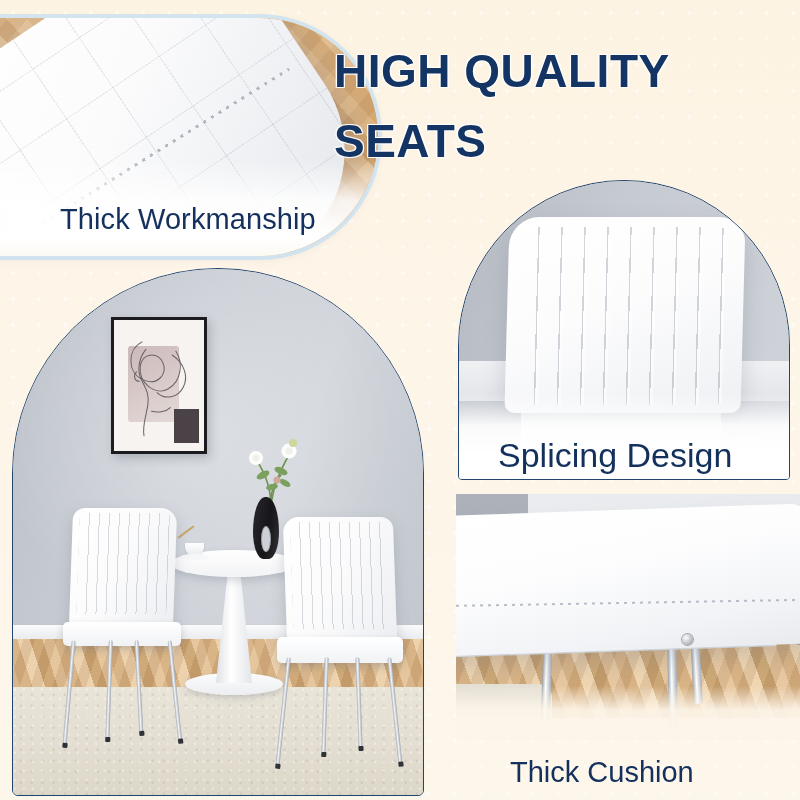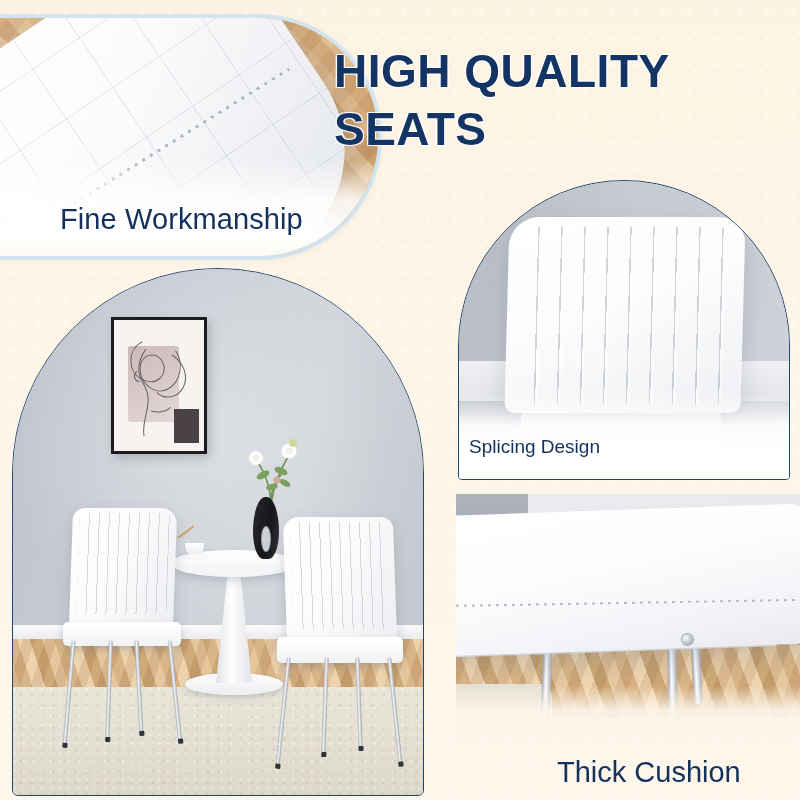--- a/index.html
+++ b/index.html
@@ -92,21 +92,21 @@
   }
   .headline span{
     display:block; font-size:46px; font-weight:bold; color:#143463;
     letter-spacing:.5px;
     text-shadow:
       -1.3px -1.3px 0 rgba(255,255,255,.80),
        1.3px -1.3px 0 rgba(255,255,255,.80),
       -1.3px  1.3px 0 rgba(255,255,255,.80),
        1.3px  1.3px 0 rgba(255,255,255,.80);
   }
-  .headline .l2{ margin-top:12px; }
+  .headline .l2{ margin-top:24px; }
 
   
   .p-arch{
     position:absolute; left:12px; top:268px; width:412px; height:528px;
     border:1.6px solid #21456f;
     border-radius:206px 206px 6px 6px;
     overflow:hidden;
     background:#c9cdd4;
   }
   .wall{
@@ -276,21 +276,21 @@
   .tr-seatbase{
     position:absolute; left:62px; top:214px; width:200px; height:56px;
     background:linear-gradient(180deg,#fdfdfe,#f0f2f5);
     border-radius:6px;
   }
   .tr-fade{
     position:absolute; left:0; right:0; bottom:0; height:86px;
     background:linear-gradient(180deg, rgba(255,255,255,0), rgba(255,255,255,.92) 38%, #ffffff 70%);
   }
   .cap-tr{
-    position:absolute; left:469px; top:436px; font-size:19px; color:#14305c; white-space:nowrap;text-align:center;
+    position:absolute; left:498px; top:436px; font-size:34px; color:#14305c; white-space:nowrap;text-align:center;
   }
 
   
   .p-br{
     position:absolute; left:456px; top:494px; width:344px; height:246px;
     overflow:hidden; background:#eef0f2;
   }
   .br-wallL{ position:absolute; left:0; top:0; width:72px; height:46px; background:#adb2ba; }
   .br-wallbg{ position:absolute; inset:0; background:linear-gradient(180deg,#e9ebee 0%,#f4f5f7 28%,#fafbfc 55%,#f3f4f6 100%); }
   .br-cushion{
@@ -333,36 +333,36 @@
   .br-bolt{
     position:absolute; left:226px; top:140px; width:11px; height:11px;
     border-radius:50%; background:radial-gradient(circle at 35% 35%,#fdfdfd,#8d949d);
     box-shadow:0 0 0 1px rgba(90,98,108,.5);
   }
   .br-fade{
     position:absolute; left:0; right:0; bottom:0; height:54px;
     background:linear-gradient(180deg, rgba(253,245,233,0), rgba(253,245,233,.92) 45%, #fdf5e9 100%);
   }
   .cap-br{
-    position:absolute; left:510px; top:756px; font-size:29px; color:#14305c; white-space:nowrap;margin-left:47px;
+    position:absolute; left:510px; top:756px; font-size:29px; color:#14305c; white-space:nowrap;
   }
 </style>
 </head>
 <body>
 
 <div id="stage">
 
   <div class="p-tl">
     <div class="tl-floor"></div>
     <div class="tl-seat2"></div>
     <div class="tl-leg"></div>
     <div class="tl-seat"></div>
     <div class="tl-fade"></div>
   </div>
-  <div class="cap-tl">Fine Workmanship</div>
+  <div class="cap-tl">Thick Workmanship</div>
 
   <div class="headline">
     <span class="l1">HIGH QUALITY</span>
     <span class="l2">SEATS</span>
   </div>
 
   <div class="p-arch">
     <div class="wall"></div>
 
     <div class="art">

